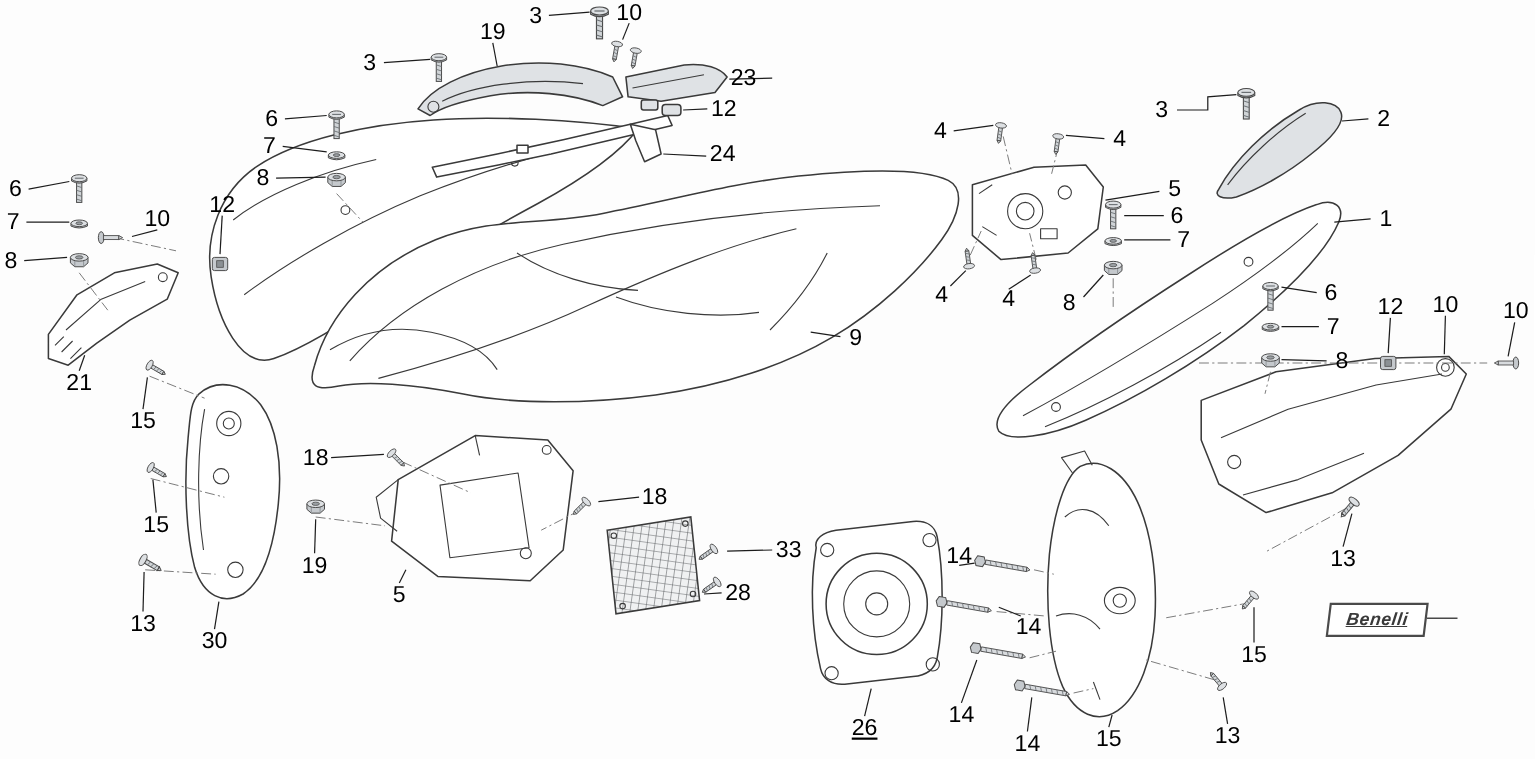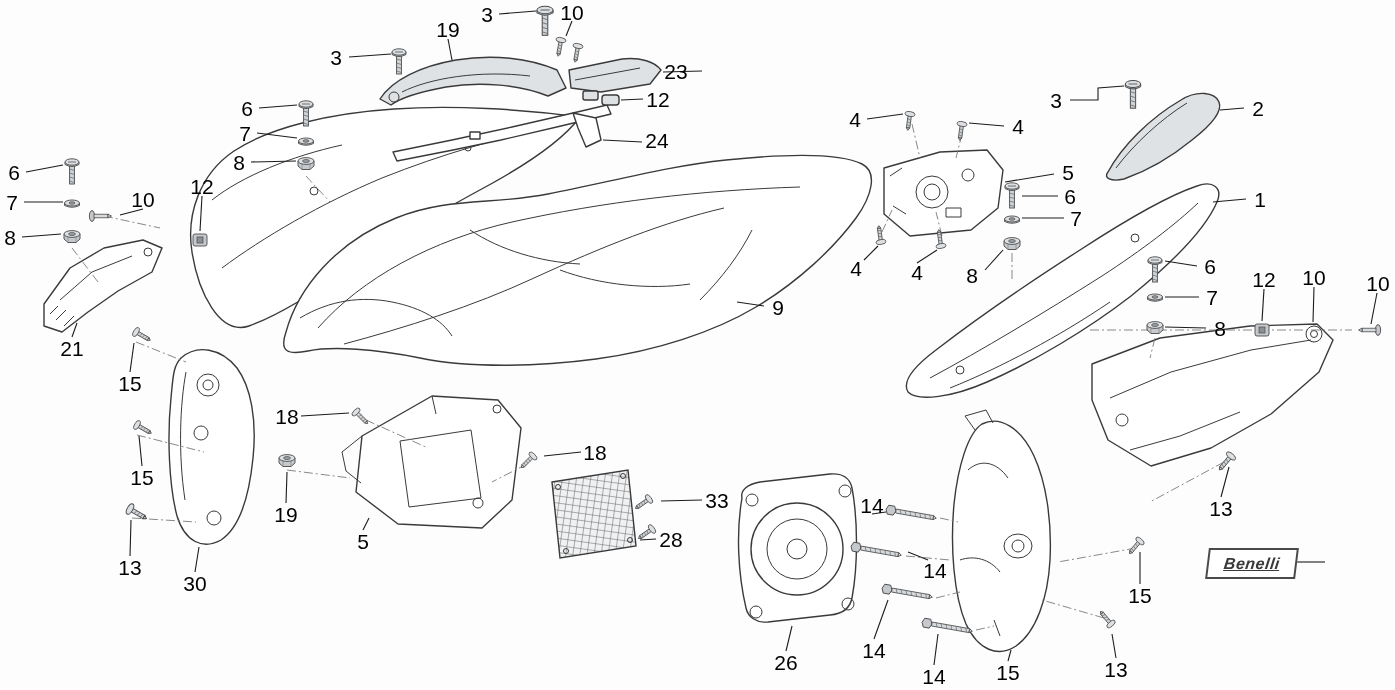--- a/index.html
+++ b/index.html
@@ -381,21 +381,21 @@
       <div class="callout" style="left: 1221px; top: 508px;">13</div>
       <div class="callout" style="left: 286px; top: 514px;">19</div>
       <div class="callout" style="left: 671px; top: 539px;">28</div>
       <div class="callout" style="left: 363px; top: 541px;">5</div>
       <div class="callout" style="left: 1260px; top: 562px;">28</div>
       <div class="callout" style="left: 130px; top: 567px;">13</div>
       <div class="callout" style="left: 935px; top: 570px;">14</div>
       <div class="callout" style="left: 195px; top: 583px;">30</div>
       <div class="callout" style="left: 1140px; top: 595px;">15</div>
       <div class="callout" style="left: 874px; top: 650px;">14</div>
-      <div class="callout" style="left: 786px; top: 662px;">26</div>
+      <div class="callout" style="left: 786px; top: 662px; text-decoration: underline;">26</div>
       <div class="callout" style="left: 1116px; top: 669px;">13</div>
       <div class="callout" style="left: 1008px; top: 672px;">15</div>
       <div class="callout" style="left: 934px; top: 676px;">14</div>
     </div>
 
   <div class="brand">
     <span>Benelli</span>
   </div>
 
 </div>

